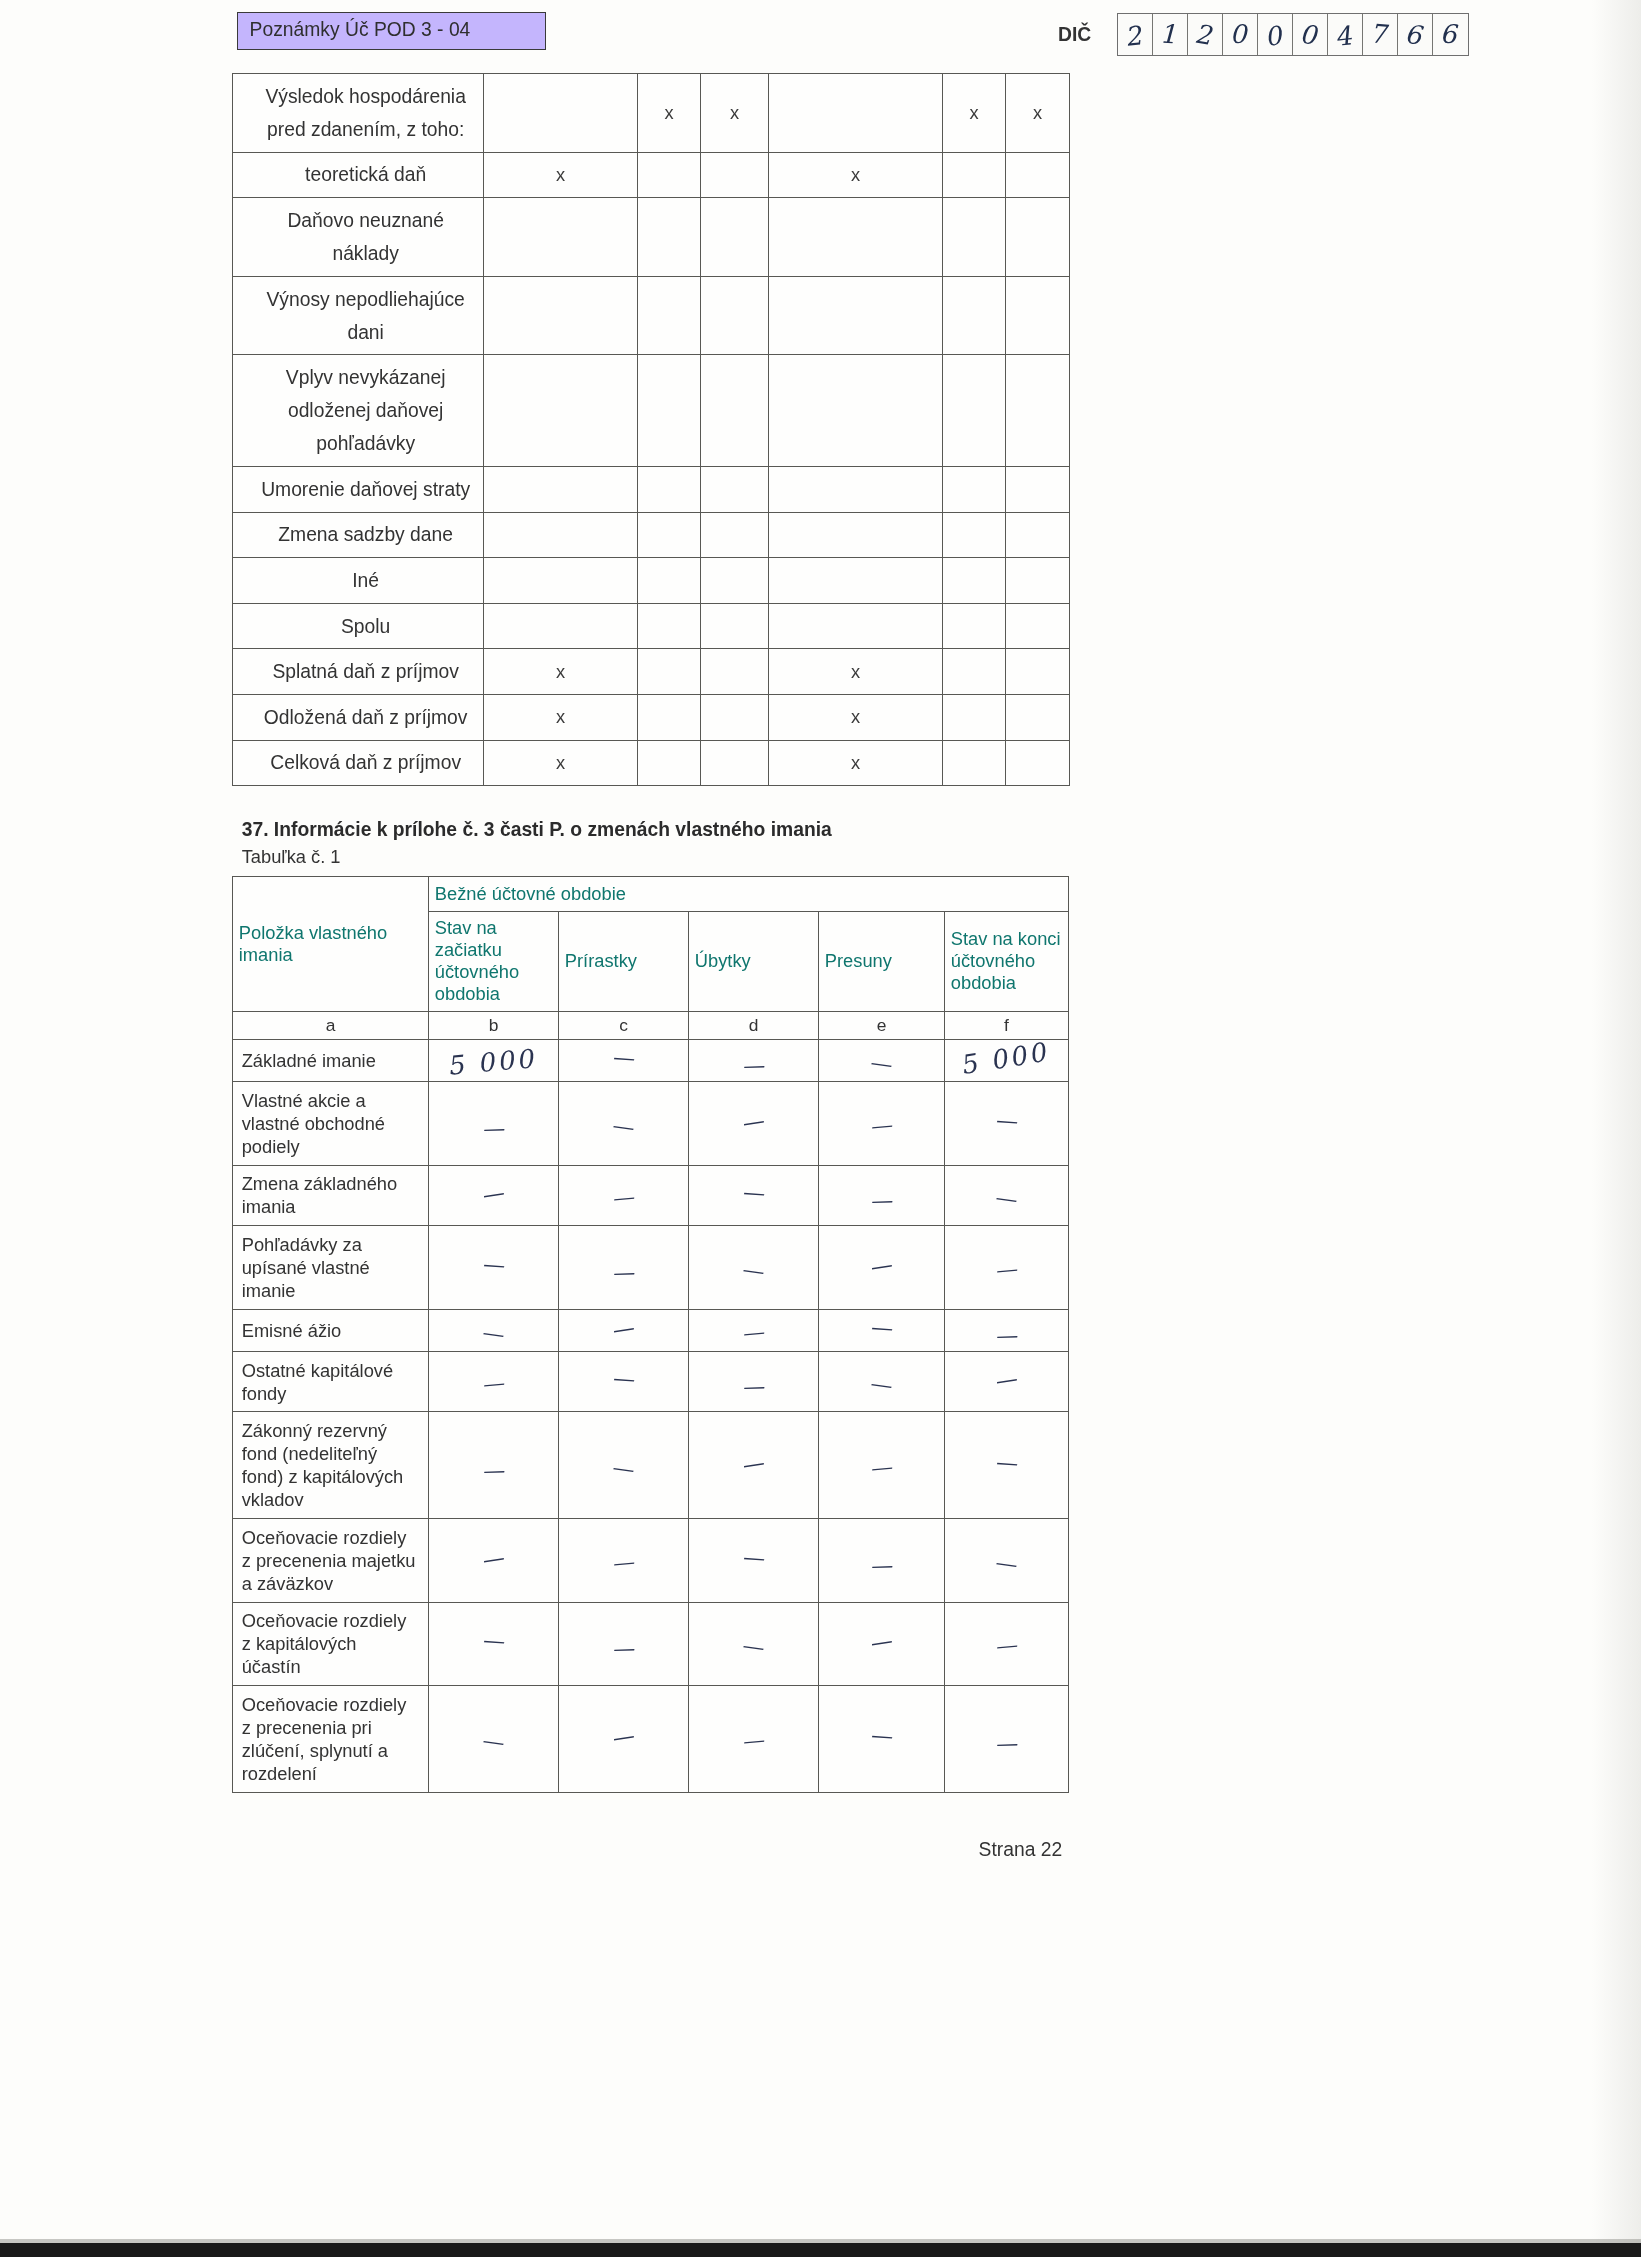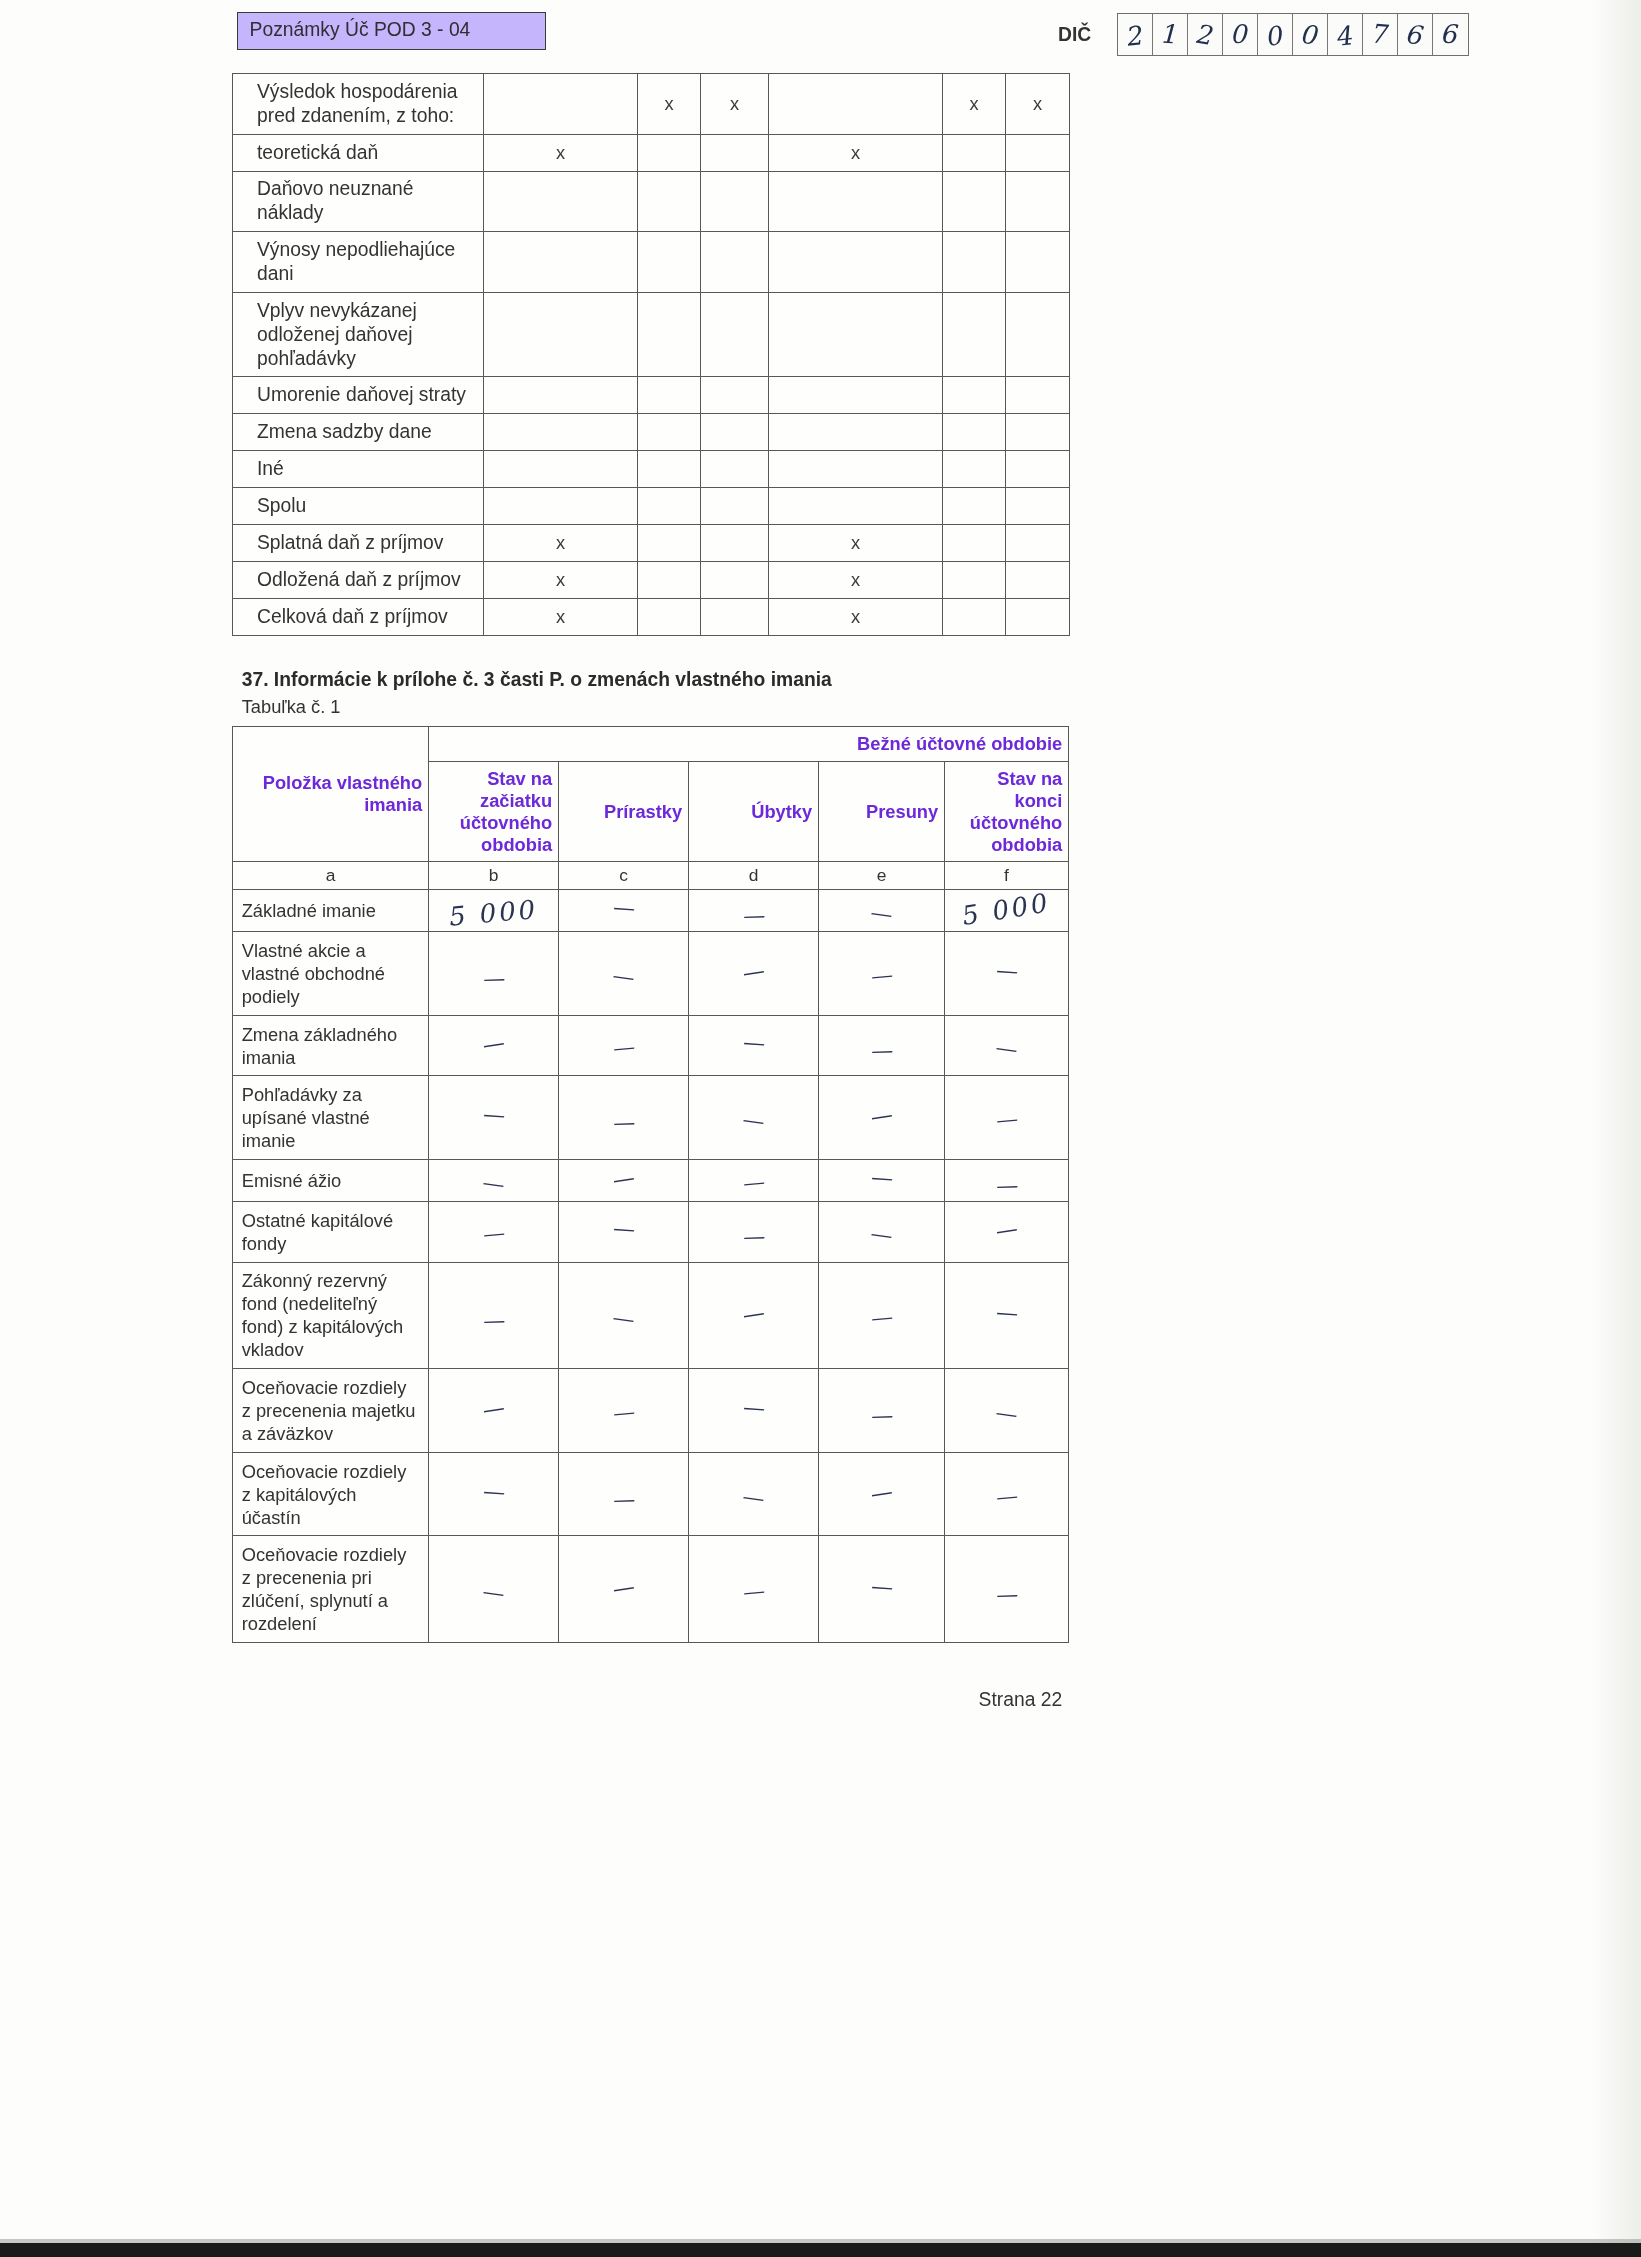--- a/index.html
+++ b/index.html
@@ -31,31 +31,31 @@
   .dic-cell:nth-child(even) .digit { transform:rotate(4deg)  translateY(-1px); }
   .dic-cell:nth-child(3n)   .digit { transform:rotate(9deg); }
 
   
   .content { position:absolute; left:232px; top:73px; width:836px; }
   table { border-collapse:collapse; table-layout:fixed; width:836px; background:#fefefd; }
 
   
   .tax-table { border:1.9px solid #2d2d2d; }
   .tax-table td { border:1px solid #585854; font-size:19.3px; padding:5.8px 8.7px; color:#333; height:37px; vertical-align:middle; }
-  .tax-table td.lbl { text-align:left; line-height:24px;padding-left:24px; }
+  .tax-table td.lbl { text-align:center; line-height:33px;padding-left:24px; }
   .tax-table td.xcell { text-align:center; font-size:18.3px; color:#3c3c3c; padding:5.8px 1.9px; }
 
   
   .section-heading { margin-top:33px; font-weight:bold; font-size:19.3px; color:#2b2b2b; padding-left:9.7px; }
   .table-label { margin-top:4.8px; font-size:18.3px; color:#333; padding-left:9.7px; }
 
   
   .equity-table { margin-top:7.7px; border:1.9px solid #2d2d2d; }
   .equity-table th, .equity-table td { border:1px solid #585854; }
-  .equity-table th { font-size:18.3px; font-weight:bold; text-align:right; vertical-align:middle; padding:5.8px 5.8px; color:#6d28d9; line-height:22px; }
+  .equity-table th { font-size:18.3px; font-weight:normal; text-align:left; vertical-align:middle; padding:5.8px 5.8px; color:#0f766e; line-height:22px; }
   .equity-table th.period { height:35px; }
   .equity-table tr.letters td { text-align:center; font-size:17.4px; font-weight:normal; padding:2.9px; color:#333; height:27px; }
   .equity-table td.lbl { font-size:18.3px; padding:6.8px 8.7px; color:#333; vertical-align:middle; line-height:23px; }
   .equity-table td.val { text-align:center; vertical-align:middle; height:42px; }
 
   
   .hand { font-family:"DejaVu Serif", serif; font-style:italic; color:#2a3350; display:inline-block; }
   .hand.num  { font-size:26px; letter-spacing:2.9px; }
   .hand.dash { font-size:22px; }
   .r0 { transform:rotate(-5deg) translateY(1.9px); }

